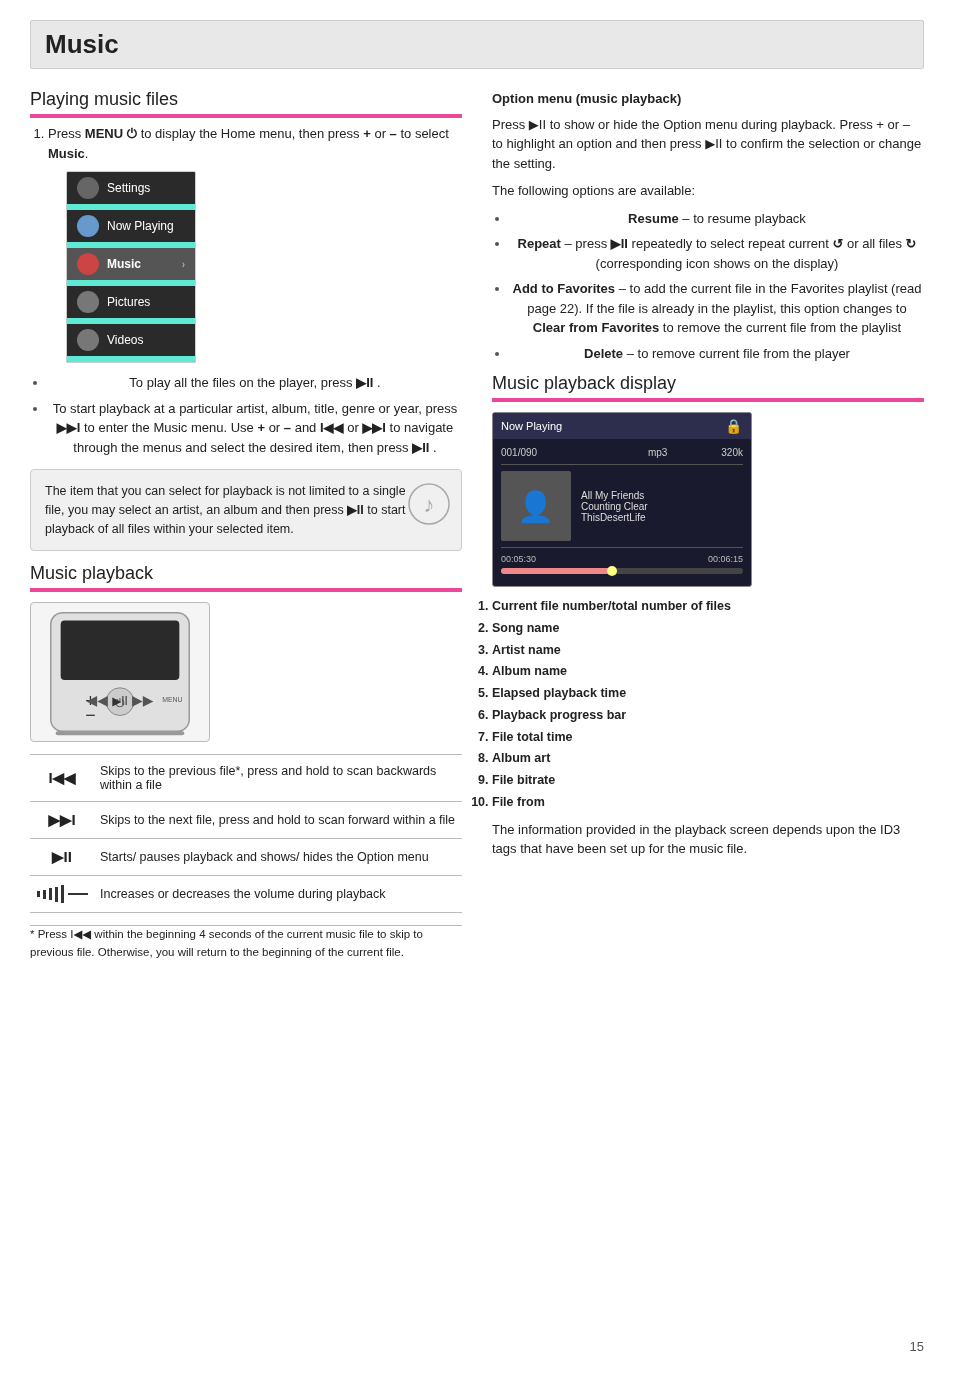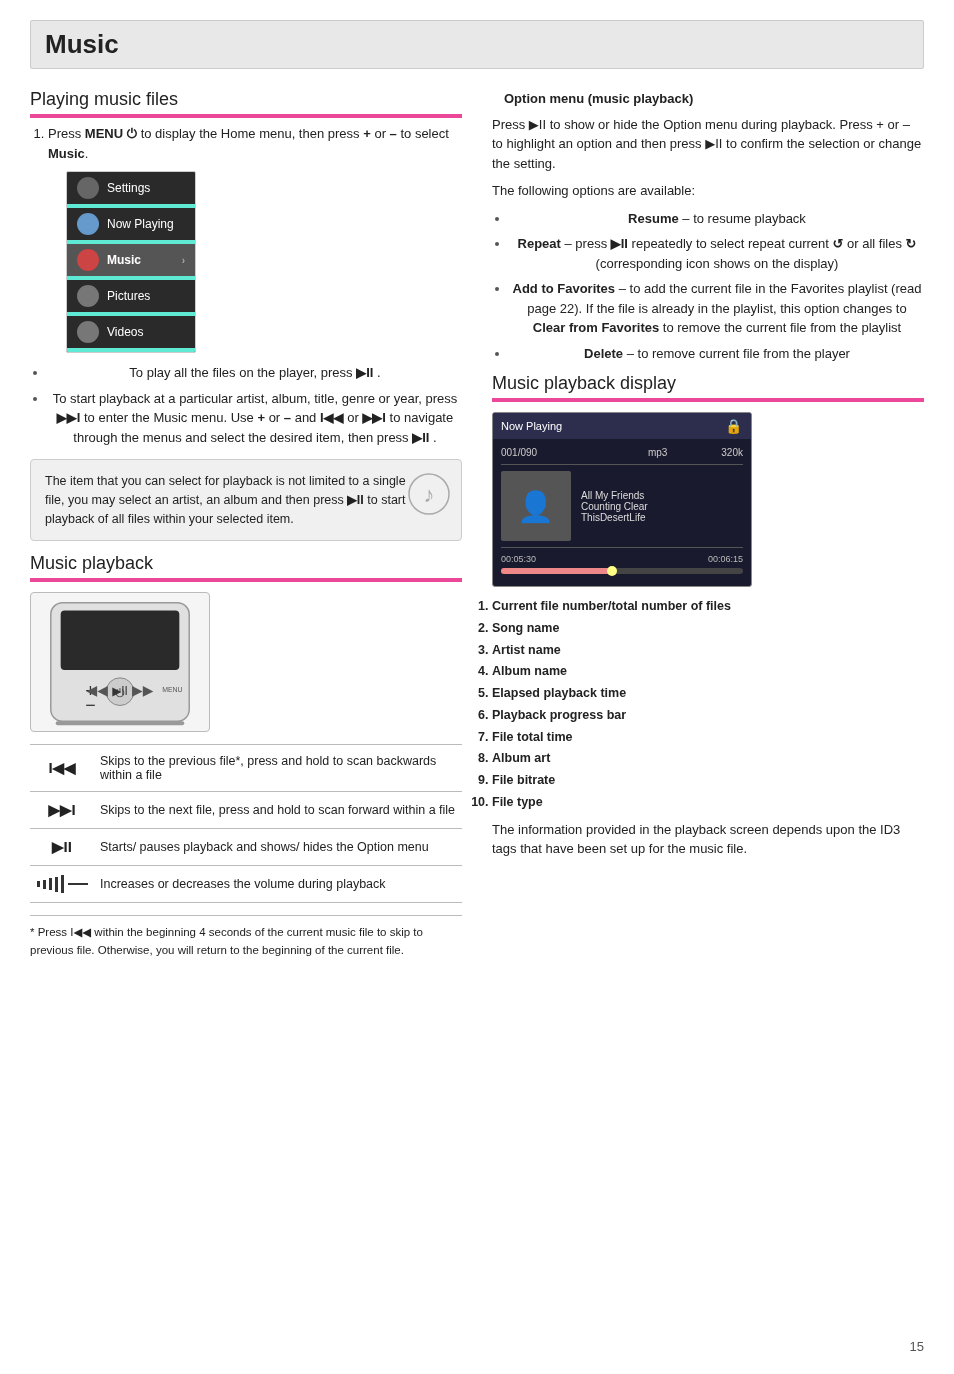--- a/index.html
+++ b/index.html
@@ -66,21 +66,21 @@
       background: #2a2a2a;
       color: #fff;
       width: 130px;
       margin: 8px 0 10px 18px;
       border-radius: 2px;
       overflow: hidden;
     }
     .menu-item {
       padding: 5px 10px;
       font-size: 12px;
-      border-bottom: 4px solid #5eead4;
+      border-bottom: 6px solid #5eead4;
       display: flex;
       align-items: center;
       gap: 8px;
     }
     .menu-item.highlighted {
       background: #555;
       font-weight: bold;
       color: #fff;
     }
     .menu-item .arrow { color: #aaa; font-size: 10px; margin-left: auto; }
@@ -143,21 +143,20 @@
       width: 55px;
       font-weight: bold;
       font-size: 16px;
       text-align: center;
     }
     
     .option-menu-title {
       font-size: 13px;
       font-weight: bold;
       margin-bottom: 6px;
-      margin-left: 12px;
     }
     
     .playback-display {
       border: 1px solid #888;
       background: #1a1a2e;
       color: #fff;
       width: 260px;
       border-radius: 3px;
       overflow: hidden;
       margin: 10px 0;
@@ -240,21 +239,20 @@
       margin-bottom: 4px;
     }
     .numbered-list { margin-bottom: 8px; font-weight: bold; }
     .numbered-list li { margin-bottom: 3px; line-height: 1.5; font-size: 12.5px; }
     
     b, strong { font-weight: bold; }
     
     .footnote {
       font-size: 11.5px;
       border-top: 1px solid #bbb;
-      padding-top: 8px;
       margin-top: 10px;
       line-height: 1.5;
     }
     
     .page-num {
       position: absolute;
       bottom: 20px;
       right: 30px;
       font-size: 13px;
       color: #555;
@@ -456,21 +454,21 @@
       <ol class="numbered-list">
         <li>Current file number/total number of files</li>
         <li>Song name</li>
         <li>Artist name</li>
         <li>Album name</li>
         <li>Elapsed playback time</li>
         <li>Playback progress bar</li>
         <li>File total time</li>
         <li>Album art</li>
         <li>File bitrate</li>
-        <li>File type</li>
+        <li>File from</li>
       </ol>
 
       <p>The information provided in the playback screen depends upon the ID3 tags that have been set up for the music file.</p>
 
     </div>
 
   </div>
 
   <div class="page-num">15</div>
 

